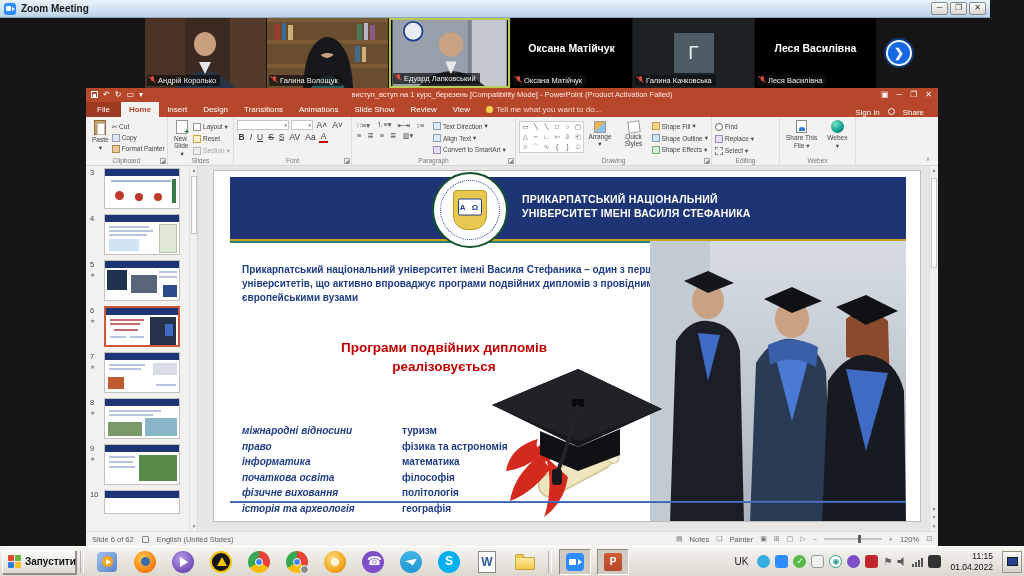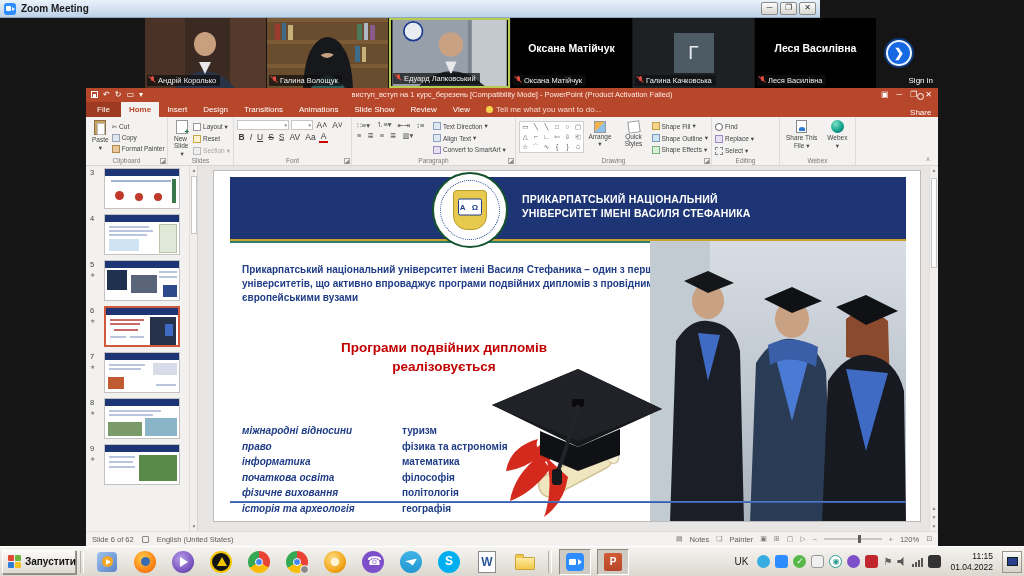--- a/index.html
+++ b/index.html
@@ -1,20 +1,20 @@
 <!DOCTYPE html>
 <html><head>
 <meta charset="utf-8">
 <style>
   html,body{margin:0;padding:0;background:#000;}
   *{box-sizing:border-box;font-family:"Liberation Sans",sans-serif;}
   .screen{position:relative;width:1024px;height:576px;overflow:hidden;background:#161616;}
 
   
-  .zoom-titlebar{position:absolute;left:0;top:0;width:820px;height:18px;
+  .zoom-titlebar{position:absolute;left:0;top:0;width:990px;height:18px;
     background:linear-gradient(#e9f2fa,#bdd3e8);border-bottom:1px solid #8fa8c0;
     display:flex;align-items:center;padding:0 4px;}
   .zt-icon{width:12px;height:12px;border-radius:3px;background:#2D8CFF;margin-right:5px;position:relative;}
   .zt-icon::before{content:"";position:absolute;left:2px;top:3.5px;width:5px;height:5px;background:#fff;border-radius:1px;}
   .zt-icon::after{content:"";position:absolute;right:1.5px;top:4px;border-left:3px solid #fff;border-top:2px solid transparent;border-bottom:2px solid transparent;}
   .zt-title{font-size:10px;font-weight:bold;color:#1a1a1a;}
   .zt-controls{margin-left:auto;display:flex;gap:2px;}
   .zt-btn{width:17px;height:13px;background:linear-gradient(#fdfdfd,#d7d5d0);border:1px solid #8a8a8a;
     font-size:8px;line-height:10px;text-align:center;color:#333;border-radius:2px;}
 
@@ -48,21 +48,21 @@
   .tb-right{margin-left:auto;display:flex;gap:8px;padding-right:6px;z-index:2;}
   .tb-right span{font-size:8px;line-height:12px;color:#fff;}
 
   .ppt-menubar{position:absolute;left:0;top:13px;width:100%;height:16px;background:#B7472A;display:flex;align-items:flex-end;}
   .mtab{font-size:8px;color:#fff;padding:3px 8px 3px;}
   .mtab.file{background:#9e3a21;padding:3px 11px;}
   .mtab.active{background:#f3f2f1;color:#B7472A;font-weight:bold;}
   .tellme{display:flex;align-items:center;gap:3px;padding:3px 8px;}
   .bulb{width:7px;height:7px;border-radius:50%;background:#f7d34c;position:relative;}
   .tellme span{font-size:8px;color:#f6d9cf;}
-  .mb-right{margin-left:auto;display:flex;align-items:center;gap:8px;padding-right:5px;flex-direction:column;}
+  .mb-right{margin-left:auto;display:flex;gap:8px;padding-right:14px;}
   .mb-right .who{font-size:8px;color:#fff;}
   .person{width:7px;height:7px;border-radius:50%;border:1px solid #fff;position:relative;}
 
   
   .ribbon{position:absolute;left:0;top:29px;width:100%;height:49px;background:#f3f2f1;border-bottom:1px solid #d8d6d4;display:flex;}
   .rgroup{position:relative;height:100%;border-right:1px solid #dedcda;padding:2px 3px 10px;}
   .glabel{position:absolute;left:0;right:0;bottom:1px;text-align:center;font-size:6.5px;color:#7d7b79;}
   .launcher{position:absolute;right:1px;bottom:1px;width:6px;height:6px;border:1px solid #a8a6a4;font-size:5px;line-height:4px;color:#7d7b79;text-align:center;}
   .rbtn-big{display:inline-flex;flex-direction:column;align-items:center;gap:1px;font-size:6.5px;color:#444;padding:1px 3px;}
   .rsmall{display:flex;align-items:center;gap:2px;font-size:6.5px;color:#444;height:11px;white-space:nowrap;}
@@ -597,20 +597,26 @@
           <span class="tstar">★</span>
           <div class="thumb">
             <div class="tbar"></div>
             <div class="tline" style="left:4px;top:11px;width:26px"></div>
             <div class="tline" style="left:4px;top:16px;width:24px"></div>
             <div class="tline" style="left:4px;top:21px;width:26px"></div>
             <div style="position:absolute;right:2px;top:10px;width:38px;height:26px;background:#5a8a4a"></div>
           </div>
         </div>
 
+        <div class="trow" style="top:324px">
+          <span class="tnum">10</span>
+          <div class="thumb" style="height:24px">
+            <div class="tbar"></div>
+          </div>
+        </div>
         <div class="tscroll">
           <div class="sarrow" style="top:0">▲</div>
           <div class="sthumb"></div>
           <div class="sarrow" style="bottom:0">▼</div>
         </div>
       </div>
 
       <div class="canvas">
         <div class="slide">
           <div class="band"></div>

